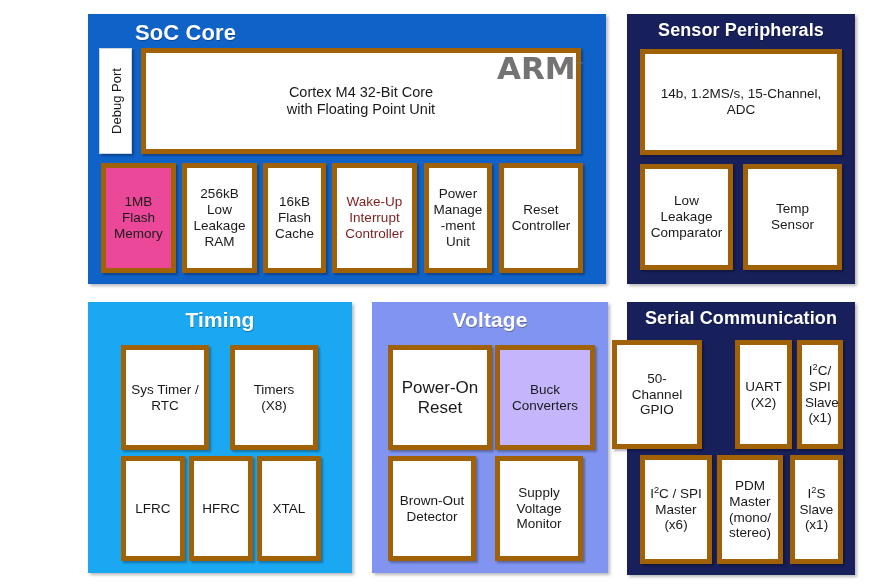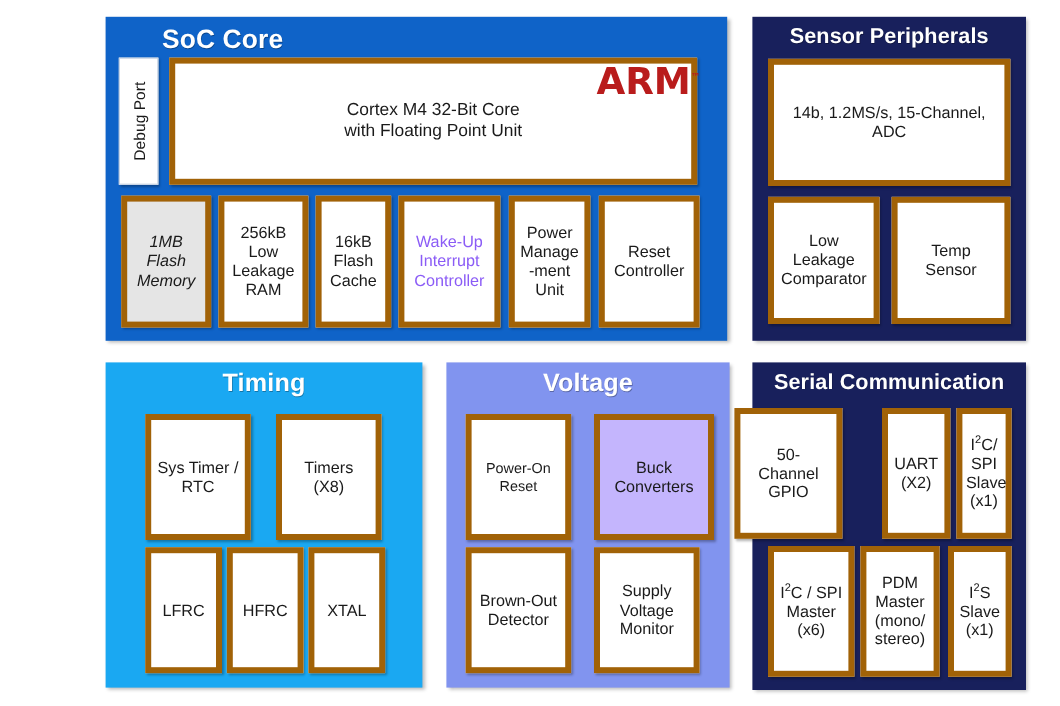--- a/index.html
+++ b/index.html
@@ -116,34 +116,34 @@
   <div class="vert-block" style="left: 99px; top: 48px; width: 33px; height: 106px; background: rgb(255, 255, 255); color: rgb(26, 26, 26);">
     <span class="vert-text">Debug Port</span>
   </div>
 
   <div class="block" style="left: 141px; top: 48px; width: 440px; height: 106px; font-size: 14.5px; background: rgb(255, 255, 255); color: rgb(26, 26, 26);">
     <span class="block-text">
       <span>Cortex M4 32-Bit Core</span><br>
       <span>with Floating Point Unit</span>
     </span>
   </div>
-  <div class="arm-logo" style="left: 497px; top: 53px; color: #b91c1c;">
+  <div class="arm-logo" style="left: 497px; top: 53px; color: #737373;">
     <span>ARM</span><span class="tm">™</span>
   </div>
 
-  <div class="block" style="left: 101px; top: 163px; width: 75px; height: 110px; font-size: 13.5px; background: #e5e5e5; color: rgb(26, 26, 26); font-style: italic;">
+  <div class="block" style="left: 101px; top: 163px; width: 75px; height: 110px; font-size: 13.5px; background: #ec4899; color: rgb(26, 26, 26);">
     <span class="block-text">1MB<br>Flash<br>Memory</span>
   </div>
   <div class="block" style="left: 182px; top: 163px; width: 75px; height: 110px; font-size: 13.5px; background: rgb(255, 255, 255); color: rgb(26, 26, 26);">
     <span class="block-text">256kB<br>Low<br>Leakage<br>RAM</span>
   </div>
   <div class="block" style="left: 263px; top: 163px; width: 63px; height: 110px; font-size: 13.5px; background: rgb(255, 255, 255); color: rgb(26, 26, 26);">
     <span class="block-text">16kB<br>Flash<br>Cache</span>
   </div>
-  <div class="block" style="left: 332px; top: 163px; width: 85px; height: 110px; font-size: 13.5px; background: rgb(255, 255, 255); color: #8b5cf6;">
+  <div class="block" style="left: 332px; top: 163px; width: 85px; height: 110px; font-size: 13.5px; background: rgb(255, 255, 255); color: #7f1d1d;">
     <span class="block-text">Wake-Up<br>Interrupt<br>Controller</span>
   </div>
   <div class="block" style="left: 424px; top: 163px; width: 68px; height: 110px; font-size: 13.5px; background: rgb(255, 255, 255); color: rgb(26, 26, 26);">
     <span class="block-text">Power<br>Manage<br>-ment<br>Unit</span>
   </div>
   <div class="block" style="left: 499px; top: 163px; width: 84px; height: 110px; font-size: 13.5px; background: rgb(255, 255, 255); color: rgb(26, 26, 26);">
     <span class="block-text">Reset<br>Controller</span>
   </div>
 
   <div class="panel" id="panel-sensor" style="left: 627px; top: 14px; width: 228px; height: 270px; background: rgb(24, 32, 92);">
@@ -177,21 +177,21 @@
     <span class="block-text">XTAL</span>
   </div>
   <div class="block" style="left: 189px; top: 456px; width: 64px; height: 105px; font-size: 13.5px; background: rgb(255, 255, 255); color: rgb(26, 26, 26);">
     <span class="block-text">HFRC</span>
   </div>
 
   <div class="panel" id="panel-voltage" style="left: 372px; top: 302px; width: 236px; height: 271px; background: rgb(129, 148, 239);">
     <div class="panel-title" style="top: 6px; left: 0px; right: 0px; text-align: center; font-size: 21px; color: rgb(255, 255, 255);">Voltage</div>
   </div>
 
-  <div class="block" style="left: 388px; top: 345px; width: 88px; height: 105px; font-size: 12px; background: rgb(255, 255, 255); color: rgb(26, 26, 26);">
+  <div class="block" style="left: 388px; top: 345px; width: 104px; height: 105px; font-size: 17px; background: rgb(255, 255, 255); color: rgb(26, 26, 26);">
     <span class="block-text">Power-On<br>Reset</span>
   </div>
   <div class="block" style="left: 495px; top: 345px; width: 100px; height: 105px; font-size: 13.5px; background: #c4b5fd; color: rgb(26, 26, 26); justify-content: center;">
     <span class="block-text">Buck<br>Converters</span>
   </div>
   <div class="block" style="left: 388px; top: 456px; width: 88px; height: 105px; font-size: 13.5px; background: rgb(255, 255, 255); color: rgb(26, 26, 26);">
     <span class="block-text">Brown-Out<br>Detector</span>
   </div>
   <div class="block" style="left: 495px; top: 456px; width: 88px; height: 105px; font-size: 13.5px; background: rgb(255, 255, 255); color: rgb(26, 26, 26);">
     <span class="block-text">Supply<br>Voltage<br>Monitor</span>

